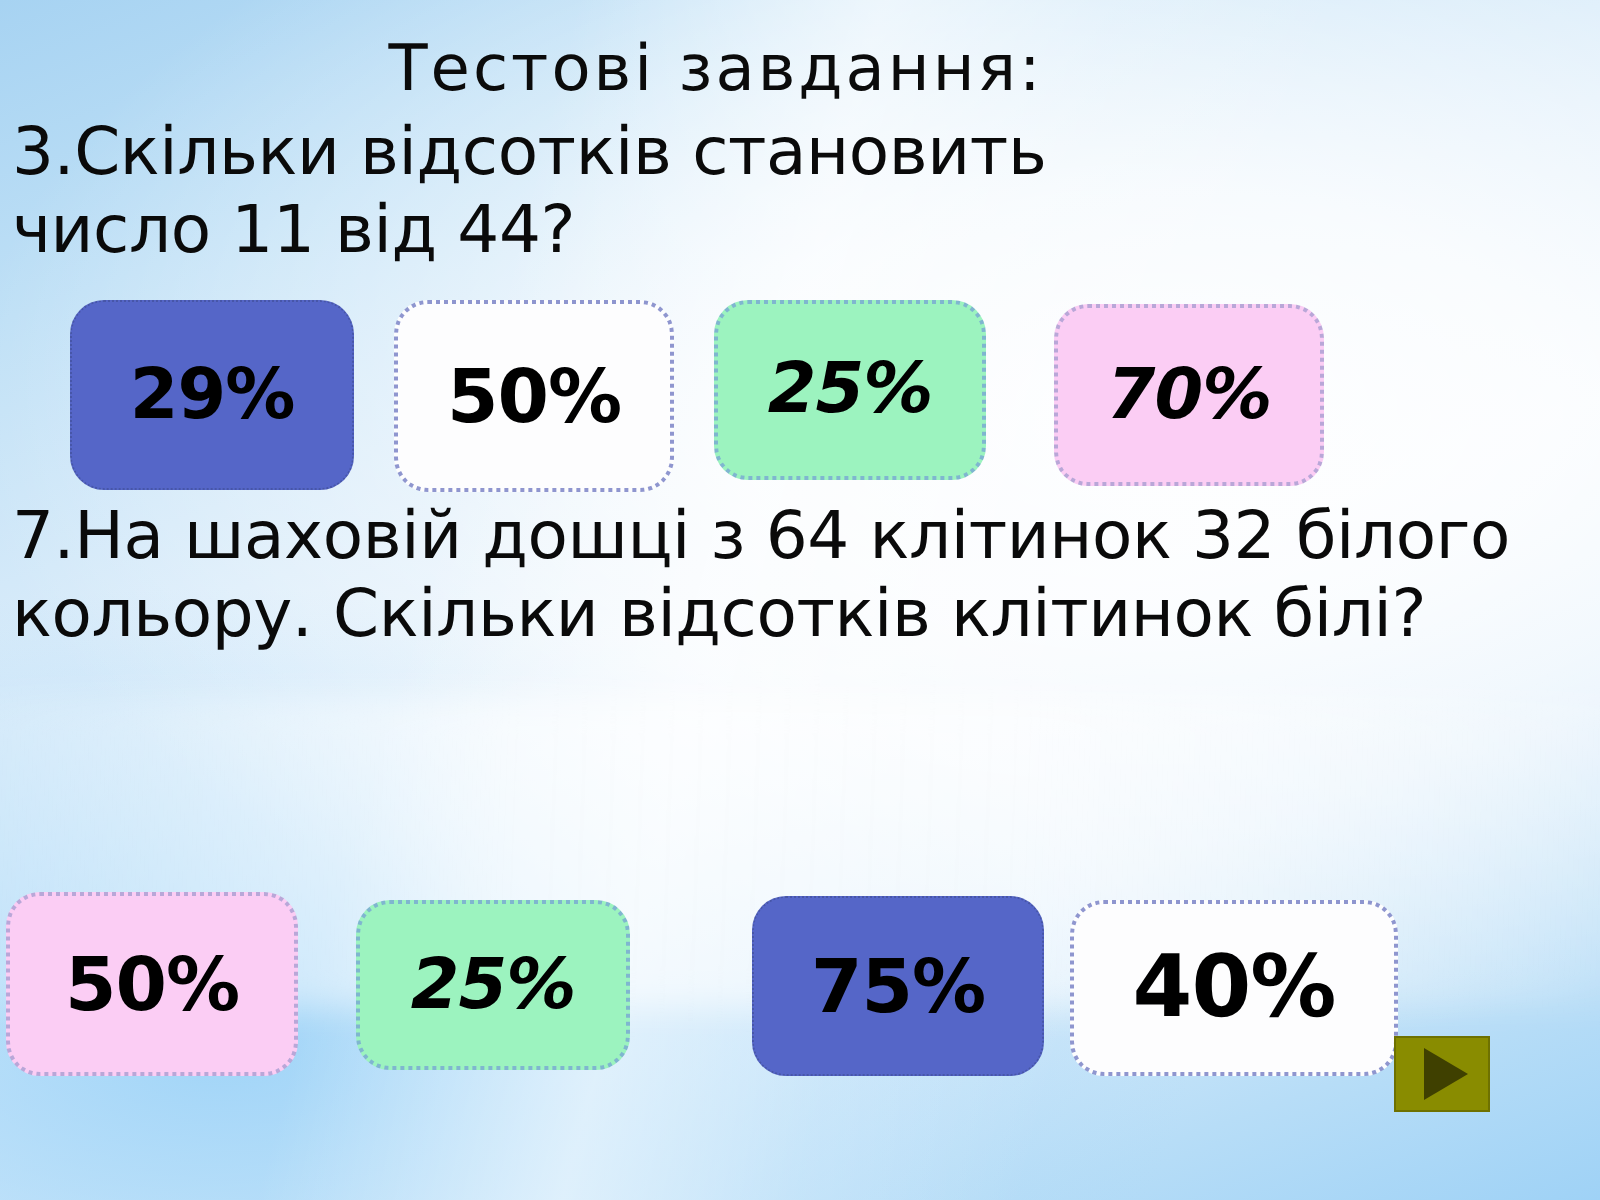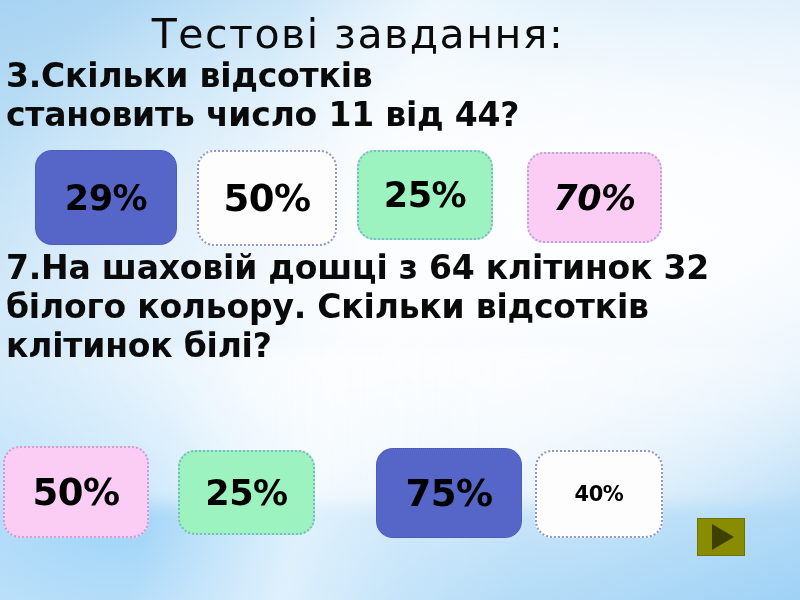--- a/index.html
+++ b/index.html
@@ -68,33 +68,33 @@
   }
 
   .layer { position: relative; z-index: 2; }
 
   #title {
     position: absolute;
     left: 0;
     top: 12px;
     width: 716px;
     text-align: center;
-    font-size: 41px;
+    font-size: 32px;
     line-height: 44px;
     font-weight: 400;
     letter-spacing: 1.5px;
     color: #0b0b0b;
     white-space: nowrap;
   }
 
   .question {
     position: absolute;
     font-size: 33px;
     line-height: 39px;
-    font-weight: 700;
+    font-weight: 400;
     color: #0a0a0a;
     letter-spacing: -0.2px;
   }
 
   #q3 {
     left: 6px;
     top: 56px;
     width: 520px;
   }
 
@@ -121,37 +121,38 @@
     background: #5566c8;
     border: 1px dotted #4756a8;
   }
   .answer.white {
     background: #fdfdfe;
     border: 2px dotted #8f96cf;
   }
   .answer.green {
     background: #9cf3bf;
     border: 2px dotted #7fb6cf;
+    font-style: italic;
   }
   .answer.pink {
     background: #fbcdf4;
     border: 2px dotted #b9a7d8;
   }
 
   
   #a3-1 { left: 35px;  top: 150px; width: 142px; height: 95px; }
   #a3-2 { left: 197px; top: 150px; width: 140px; height: 96px; font-size: 37px; }
   #a3-3 { left: 357px; top: 150px; width: 136px; height: 90px; }
   #a3-4 { left: 527px; top: 152px; width: 135px; height: 91px; font-style: italic; }
 
   
   #a4-1 { left: 3px;   top: 446px; width: 146px; height: 92px; font-size: 37px; }
   #a4-2 { left: 178px; top: 450px; width: 137px; height: 85px; }
   #a4-3 { left: 328px; top: 448px; width: 146px; height: 90px; font-size: 37px; margin-left: 48px; }
-  #a4-4 { left: 535px; top: 450px; width: 128px; height: 88px; font-size: 21px; }
+  #a4-4 { left: 535px; top: 450px; width: 164px; height: 88px; font-size: 43px; }
 
   #next-button {
     position: absolute;
     left: 697px;
     top: 518px;
     width: 48px;
     height: 38px;
     box-sizing: border-box;
     background: #898c00;
     border: 1px solid #6e7100;

